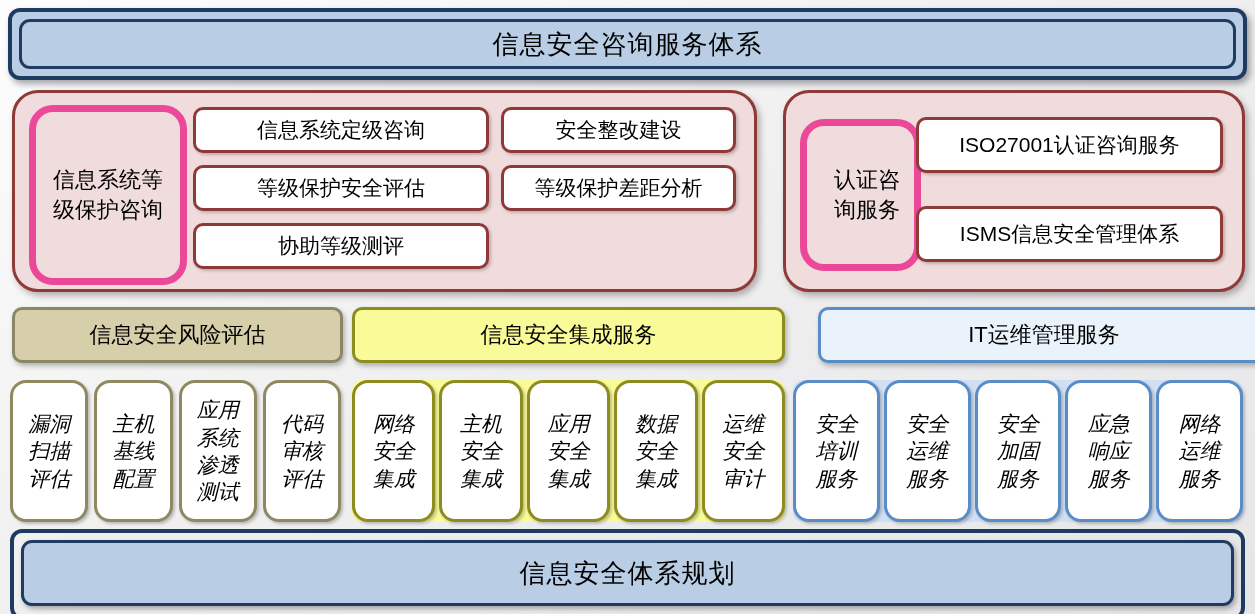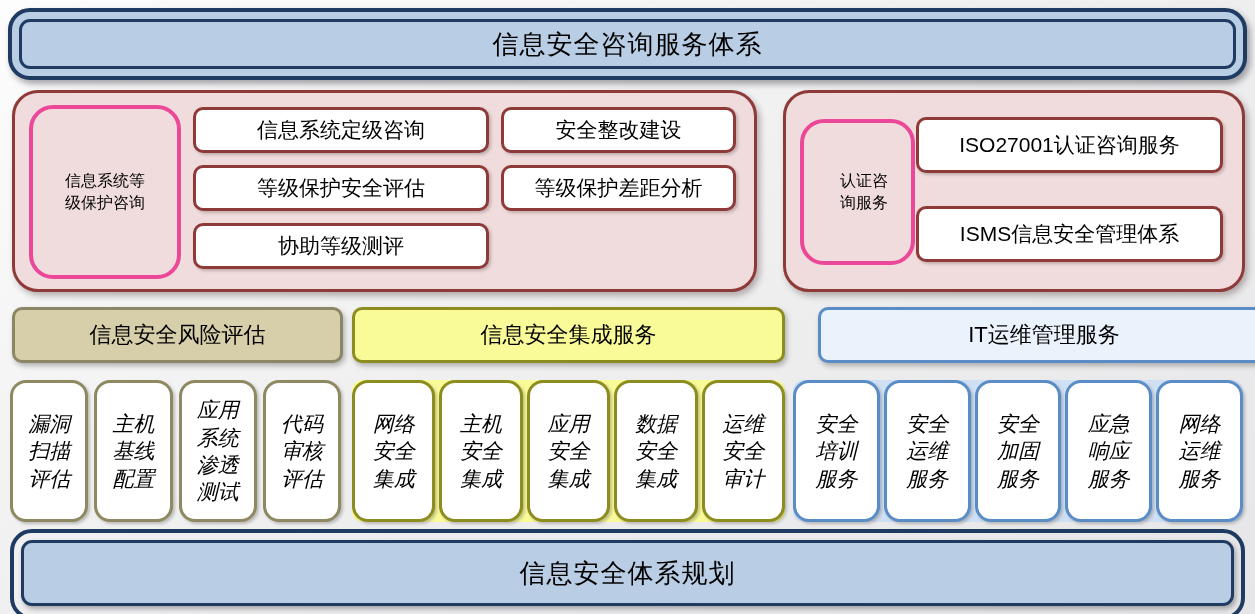--- a/index.html
+++ b/index.html
@@ -12,21 +12,21 @@
     width:1255px;height:614px;
     background:linear-gradient(150deg,#fdfdfd 0%,#f0f0f1 45%,#e6e6e8 100%);
     overflow:hidden;
   }
   .abs{position:absolute;}
   .center{display:flex;align-items:center;justify-content:center;text-align:center;}
   .pre{white-space:pre-line;}
 
   
   .banner-outer{
-    border:4px solid #1f3b62;border-radius:22px;
+    border:4px solid #1f3b62;border-radius:12px;
     background:#b9cde4;
     box-shadow:3px 4px 6px rgba(60,60,70,.45);
   }
   .banner-inner{
     position:absolute;left:7px;right:7px;top:7px;bottom:7px;
     border:3px solid #1f3b62;border-radius:11px;
     background:#b9cde4;
     font-size:26px;font-weight:500;letter-spacing:1px;
   }
   .banner-outer.bottom{background:transparent;box-shadow:none;}
@@ -36,22 +36,22 @@
   }
 
   
   .pink-box{
     background:#f0dcdc;
     border:3px solid #8e3a38;border-radius:26px;
     box-shadow:3px 4px 6px rgba(90,70,70,.4);
   }
   .pink-label{
     background:#f0dcdc;
-    border:4px solid #ec4899;border-radius:24px;
-    font-size:16px;line-height:1.35;font-weight:500;
+    border:7px solid #ec4899;border-radius:24px;
+    font-size:22px;line-height:1.35;font-weight:500;
   }
   .white-item{
     background:#fff;
     border:3px solid #8e3a38;border-radius:10px;
     font-size:21px;font-weight:500;
     box-shadow:2px 2px 3px rgba(90,70,70,.3);
   }
   .grade-grid{
     display:grid;
     grid-template-columns:296px 235px;

